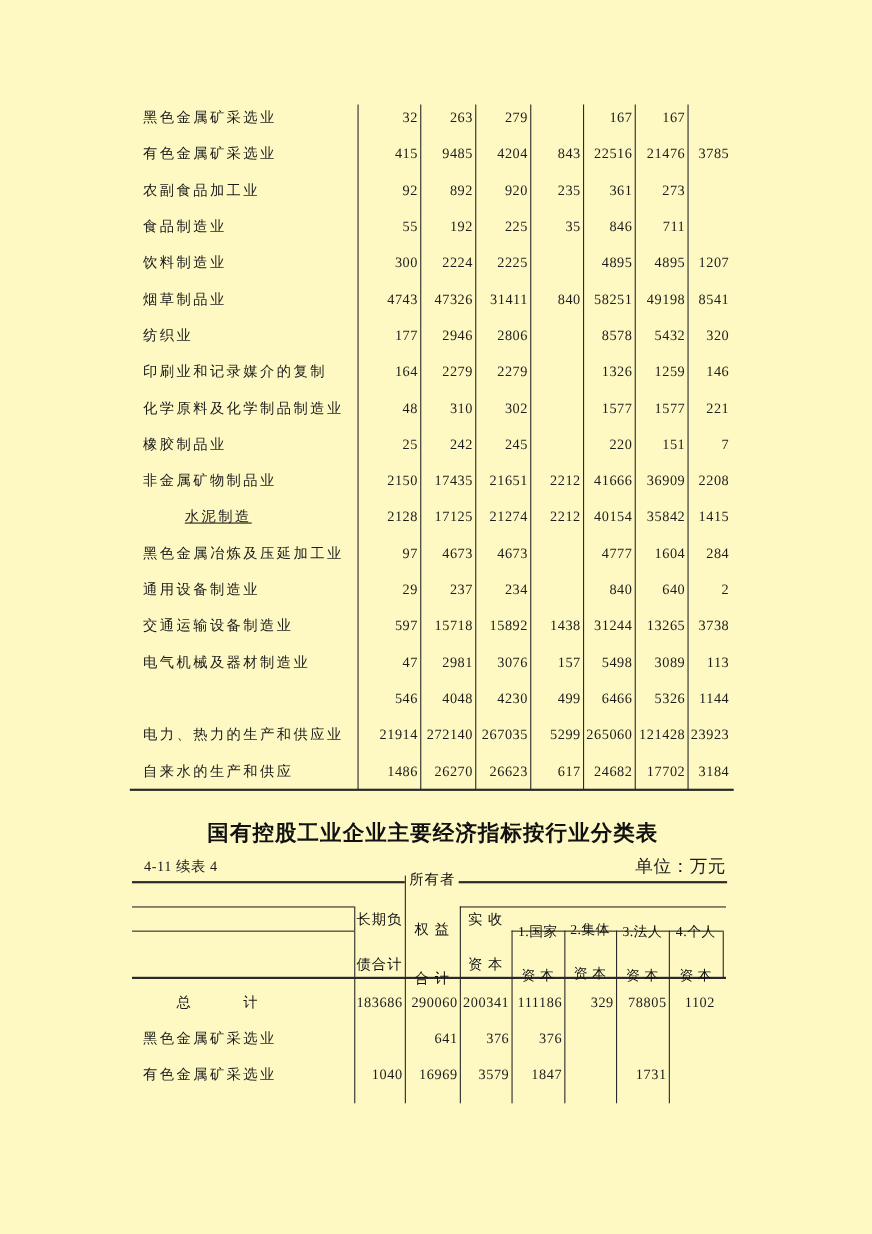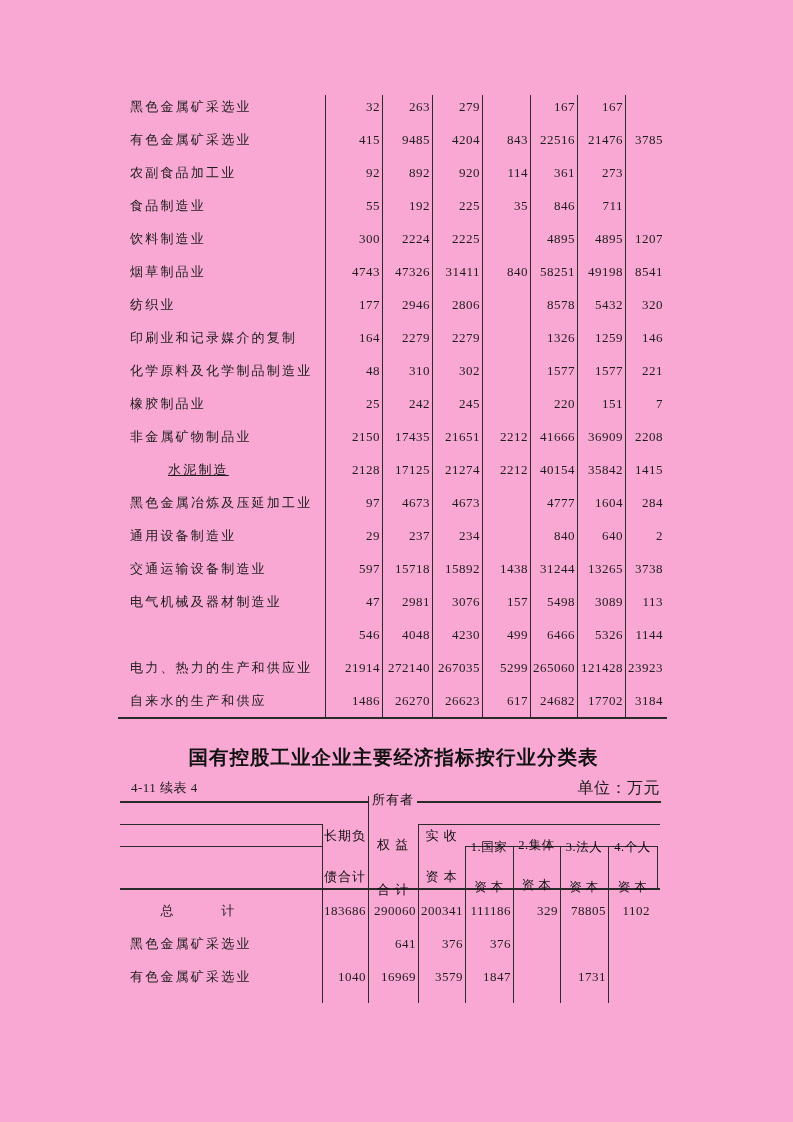--- a/index.html
+++ b/index.html
@@ -1,16 +1,16 @@
 <!DOCTYPE html>
 <html><head>
 <meta charset="utf-8">
 <style>
   html,body{margin:0;padding:0;background:#ffffff;}
-  .page{position:relative;width:793px;height:1122px;background:#f9a8d4;overflow:hidden;
+  .page{position:relative;width:793px;height:1122px;background:#fef9c3;overflow:hidden;
         font-family:"Liberation Serif","DejaVu Serif",serif;color:#1c1c1c;}
   
   .hline{position:absolute;background:#2a2a2a;}
   .vline{position:absolute;width:1px;background:#2a2a2a;}
   
   .rows{position:absolute;}
   .trow{position:relative;height:33px;line-height:33px;white-space:pre;}
   .rname{position:absolute;left:0;top:0;padding-left:10px;font-size:13px;letter-spacing:2.2px;line-height:33px;white-space:pre;}
   .rname.indent{padding-left:48px;text-decoration:underline;}
   .rname.tight{font-size:11px;letter-spacing:-0.2px;}
@@ -35,21 +35,21 @@
   .hb.sub span{line-height:20px;font-size:12.5px;letter-spacing:0.5px;}
 </style>
 </head>
 <body>
 
 <div class="page">
 
   <div id="top-rows" class="rows" style="left:120px;top:90px;width:547px;">
       <div class="trow"><span class="rname">黑色金属矿采选业</span><span class="num t0">32</span><span class="num t1">263</span><span class="num t2">279</span><span class="num t3"></span><span class="num t4">167</span><span class="num t5">167</span><span class="num t6"></span></div>
       <div class="trow"><span class="rname">有色金属矿采选业</span><span class="num t0">415</span><span class="num t1">9485</span><span class="num t2">4204</span><span class="num t3">843</span><span class="num t4">22516</span><span class="num t5">21476</span><span class="num t6">3785</span></div>
-      <div class="trow"><span class="rname">农副食品加工业</span><span class="num t0">92</span><span class="num t1">892</span><span class="num t2">920</span><span class="num t3">114</span><span class="num t4">361</span><span class="num t5">273</span><span class="num t6"></span></div>
+      <div class="trow"><span class="rname">农副食品加工业</span><span class="num t0">92</span><span class="num t1">892</span><span class="num t2">920</span><span class="num t3">235</span><span class="num t4">361</span><span class="num t5">273</span><span class="num t6"></span></div>
       <div class="trow"><span class="rname">食品制造业</span><span class="num t0">55</span><span class="num t1">192</span><span class="num t2">225</span><span class="num t3">35</span><span class="num t4">846</span><span class="num t5">711</span><span class="num t6"></span></div>
       <div class="trow"><span class="rname">饮料制造业</span><span class="num t0">300</span><span class="num t1">2224</span><span class="num t2">2225</span><span class="num t3"></span><span class="num t4">4895</span><span class="num t5">4895</span><span class="num t6">1207</span></div>
       <div class="trow"><span class="rname">烟草制品业</span><span class="num t0">4743</span><span class="num t1">47326</span><span class="num t2">31411</span><span class="num t3">840</span><span class="num t4">58251</span><span class="num t5">49198</span><span class="num t6">8541</span></div>
       <div class="trow"><span class="rname">纺织业</span><span class="num t0">177</span><span class="num t1">2946</span><span class="num t2">2806</span><span class="num t3"></span><span class="num t4">8578</span><span class="num t5">5432</span><span class="num t6">320</span></div>
       <div class="trow"><span class="rname">印刷业和记录媒介的复制</span><span class="num t0">164</span><span class="num t1">2279</span><span class="num t2">2279</span><span class="num t3"></span><span class="num t4">1326</span><span class="num t5">1259</span><span class="num t6">146</span></div>
       <div class="trow"><span class="rname">化学原料及化学制品制造业</span><span class="num t0">48</span><span class="num t1">310</span><span class="num t2">302</span><span class="num t3"></span><span class="num t4">1577</span><span class="num t5">1577</span><span class="num t6">221</span></div>
       <div class="trow"><span class="rname">橡胶制品业</span><span class="num t0">25</span><span class="num t1">242</span><span class="num t2">245</span><span class="num t3"></span><span class="num t4">220</span><span class="num t5">151</span><span class="num t6">7</span></div>
       <div class="trow"><span class="rname">非金属矿物制品业</span><span class="num t0">2150</span><span class="num t1">17435</span><span class="num t2">21651</span><span class="num t3">2212</span><span class="num t4">41666</span><span class="num t5">36909</span><span class="num t6">2208</span></div>
       <div class="trow"><span class="rname indent">水泥制造</span><span class="num t0">2128</span><span class="num t1">17125</span><span class="num t2">21274</span><span class="num t3">2212</span><span class="num t4">40154</span><span class="num t5">35842</span><span class="num t6">1415</span></div>
       <div class="trow"><span class="rname">黑色金属冶炼及压延加工业</span><span class="num t0">97</span><span class="num t1">4673</span><span class="num t2">4673</span><span class="num t3"></span><span class="num t4">4777</span><span class="num t5">1604</span><span class="num t6">284</span></div>

